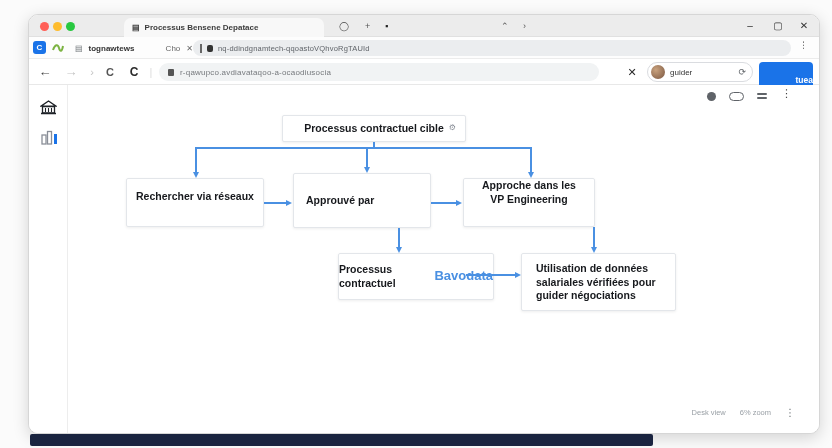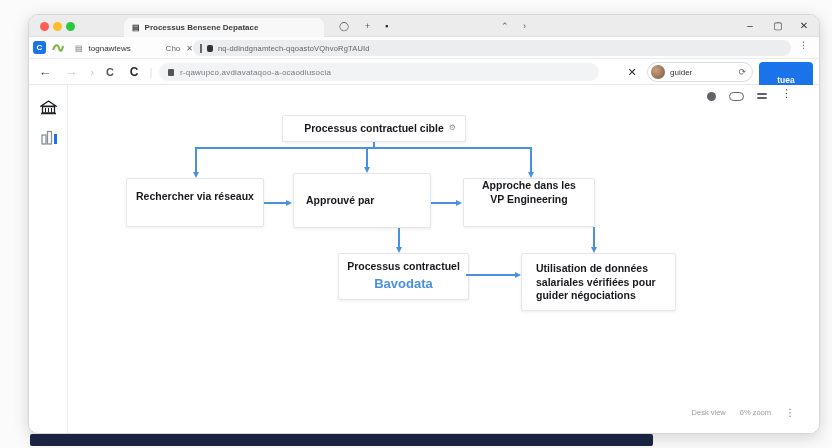--- a/index.html
+++ b/index.html
@@ -37,21 +37,21 @@
   .urlfield { position:absolute; left:130px; top:4px; width:440px; height:18px; background:#f1f3f4; border-radius:9px;
               display:flex; align-items:center; gap:6px; padding:0 9px; }
   .urlfield .lock { width:6px; height:7px; background:#555; border-radius:1px; }
   .url-text { font-size:8px; color:#76797d; white-space:nowrap; overflow:hidden; letter-spacing:.2px; }
   .profile { position:absolute; left:618px; top:3px; width:106px; height:20px; border:1px solid #dadce0; border-radius:10px;
              background:#fff; display:flex; align-items:center; gap:5px; padding:0 6px 0 3px; }
   .avatar { width:14px; height:14px; border-radius:50%; background:radial-gradient(circle at 35% 35%, #c9a27e, #7a5640); }
   .pname { font-size:8px; color:#333; flex:1; }
   .refresh { font-size:9px; color:#5f6368; }
   .bluebtn { position:absolute; left:730px; top:3px; width:54px; height:36px; background:#1a73e8; border:none;
-             border-radius:4px; color:#fff; font-size:8.5px; font-weight:bold; font-family:inherit; }
+             border-radius:4px; color:#fff; font-size:8.5px; font-weight:bold; font-family:inherit;text-align:right; }
 
   
   .content { position:absolute; left:0; top:70px; width:100%; height:350px; background:#fff; }
   .side-divider { position:absolute; left:38px; top:0; width:1px; height:100%; background:#ededed; }
   .cicon { position:absolute; }
   .circle-ic { width:9px; height:9px; border-radius:50%; background:#5f6368; }
   .pill-ic { width:15px; height:9px; border:1.5px solid #5f6368; border-radius:5px; }
   .eq-ic span { display:block; width:10px; height:2px; background:#5f6368; margin:2px 0; border-radius:1px; }
 
   
@@ -91,21 +91,21 @@
     <span class="winctl" style="left:766px">✕</span>
   </div>
 
   <div class="tabrow">
     <div class="appicon">C</div>
     <svg style="position:absolute;left:22px;top:4px" width="13" height="13">
       <path d="M2 9 C4 3, 7 3, 8 7 S11 11, 12 5" stroke="#7cb342" fill="none" stroke-width="2"></path>
     </svg>
     <div class="tab2">
       <span style="color:#6a7074">▤</span>
-      <span style="flex:1;font-weight:normal">tognawtews</span>
+      <span style="flex:1;font-weight:bold">tognawtews</span>
       <span style="color:#666">Cho</span>
       <span style="color:#666">✕</span>
     </div>
     <div class="pinnedbar">
       <span class="sep"></span>
       <span class="dot"></span>
       <span class="pinned-text">nq-ddindgnamtech-qqoastoVQhvoRgTAUId</span>
     </div>
     <span style="position:absolute;left:770px;top:3px;font-size:9px;color:#444">⋮</span>
   </div>
@@ -180,21 +180,21 @@
     <div class="cl" style="left:235px;top:117px;width:22px;height:2px"></div>
     <div class="ah-r" style="left:257px;top:114.5px"></div>
     <div class="cl" style="left:402px;top:117px;width:25px;height:2px"></div>
     <div class="ah-r" style="left:427px;top:114.5px"></div>
 
     <div class="cl" style="left:369px;top:143px;width:2px;height:19px"></div>
     <div class="ah-d" style="left:366.5px;top:162px"></div>
     <div class="cl" style="left:564px;top:142px;width:2px;height:20px"></div>
     <div class="ah-d" style="left:561.5px;top:162px"></div>
 
-    <div class="node" style="left:309px;top:168px;width:131px;height:47px;display:flex;flex-direction:column;align-items:center;justify-content:center;gap:2px">
+    <div class="node" style="left:309px;top:168px;width:156px;height:47px;display:flex;flex-direction:row;align-items:center;justify-content:center;gap:2px">
       <span>Processus contractuel</span>
       <span class="link">Bavodata</span>
     </div>
     <div class="node" style="left:492px;top:168px;width:155px;height:58px;padding:8px 14px">
       <span>Utilisation de données salariales vérifiées pour guider négociations</span>
     </div>
 
     <div class="cl" style="left:437px;top:189px;width:50px;height:2px"></div>
     <div class="ah-r" style="left:486px;top:186.5px"></div>
 

